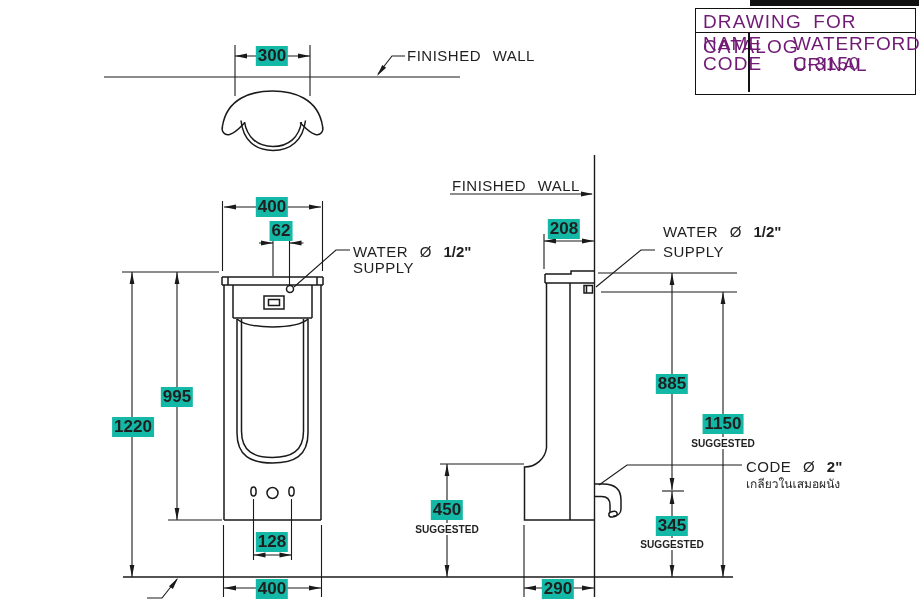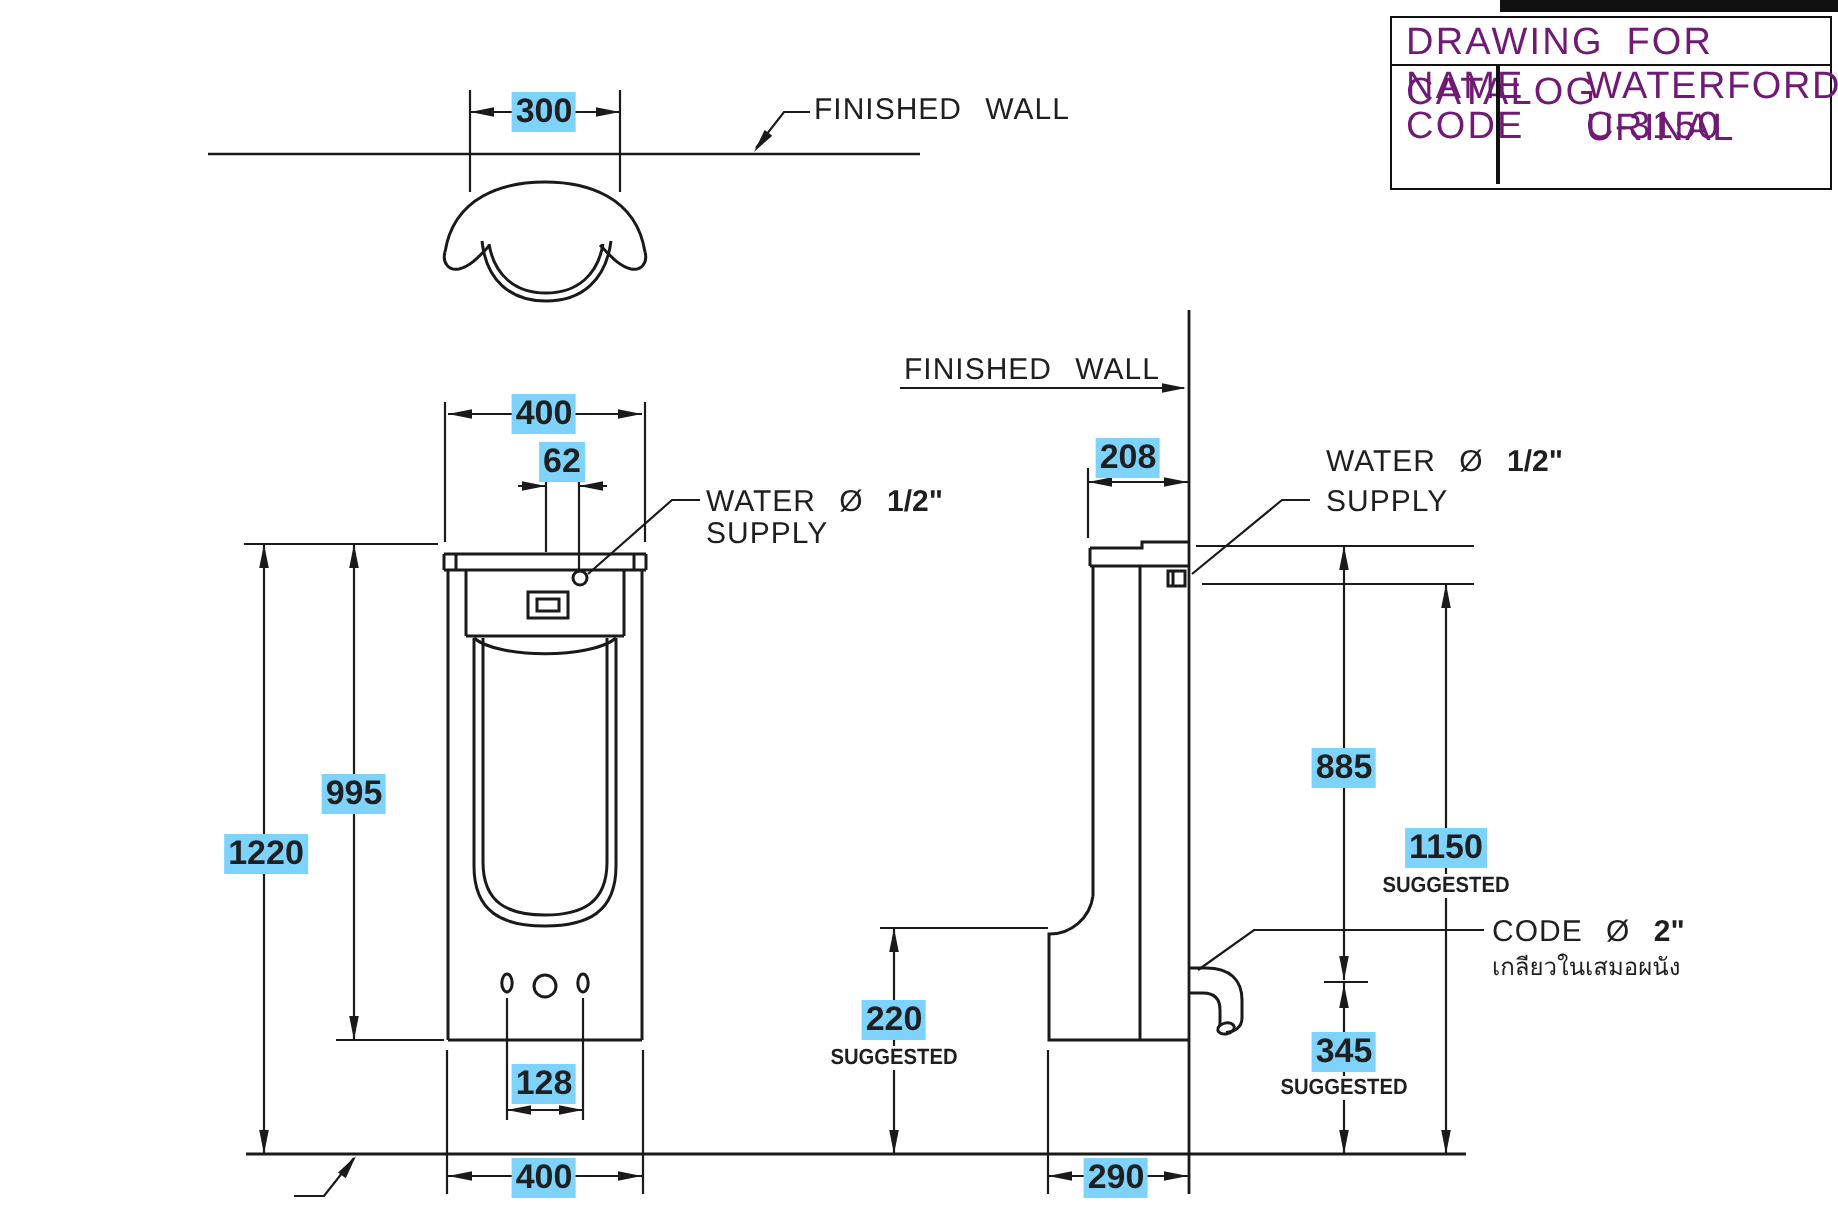--- a/index.html
+++ b/index.html
@@ -1,20 +1,20 @@
 <!DOCTYPE html>
 <html><head>
 <meta charset="utf-8">
 <style>
   html,body{margin:0;padding:0;background:#ffffff;}
   #page{position:relative;width:919px;height:615px;background:#fff;overflow:hidden;
         font-family:"Liberation Sans",sans-serif;color:#1a1a1a;}
   svg{position:absolute;left:0;top:0;}
   .txt{position:absolute;white-space:nowrap;color:#1f1f1f;}
-  .dim{font-size:17px;font-weight:bold;background:#7dd3fc;padding:0 2px;
+  .dim{font-size:17px;font-weight:bold;background:#14b8a6;padding:0 2px;
        transform:translate(-50%,-50%);letter-spacing:0px;}
   .sugg{font-size:11px;font-weight:bold;background:#fff;padding:0 1px;
         transform:translate(-50%,-50%) scaleX(.92);}
   .lbl{font-size:15px;letter-spacing:.5px;word-spacing:7px;
        transform:translate(0,-50%);}
   .lbl .b{font-weight:bold;letter-spacing:0;}
   .thai{font-size:12px;font-weight:normal;letter-spacing:0;word-spacing:0;}
   
   .tblock{position:absolute;left:695px;top:8px;width:221px;height:87px;
           border:1.6px solid #111;box-sizing:border-box;font-size:19px;
@@ -171,21 +171,21 @@
   <span class="txt lbl" style="left:353px;top:267px">SUPPLY</span>
 
   <span class="txt lbl" style="left:452px;top:185px">FINISHED WALL</span>
   <span class="txt dim" style="left:564px;top:229px">208</span>
   <span class="txt lbl" style="left:663px;top:231px"><span>WATER Ø</span> <span class="b">1/2"</span></span>
   <span class="txt lbl" style="left:663px;top:251px">SUPPLY</span>
 
   <span class="txt dim" style="left:672px;top:384px">885</span>
   <span class="txt dim" style="left:723px;top:424px">1150</span>
   <span class="txt sugg" style="left:723px;top:443px">SUGGESTED</span>
-  <span class="txt dim" style="left:447px;top:510px">220</span>
+  <span class="txt dim" style="left:447px;top:510px">450</span>
   <span class="txt sugg" style="left:447px;top:529px">SUGGESTED</span>
   <span class="txt dim" style="left:672px;top:526px">345</span>
   <span class="txt sugg" style="left:672px;top:544px">SUGGESTED</span>
   <span class="txt dim" style="left:558px;top:589px">290</span>
 
   <span class="txt lbl" style="left:746px;top:466px"><span>CODE Ø</span> <span class="b">2"</span></span>
   <span class="txt lbl thai" style="left:746px;top:483px">เกลียวในเสมอผนัง</span>
 
   <div class="topbar"></div>
   <div class="tblock">

